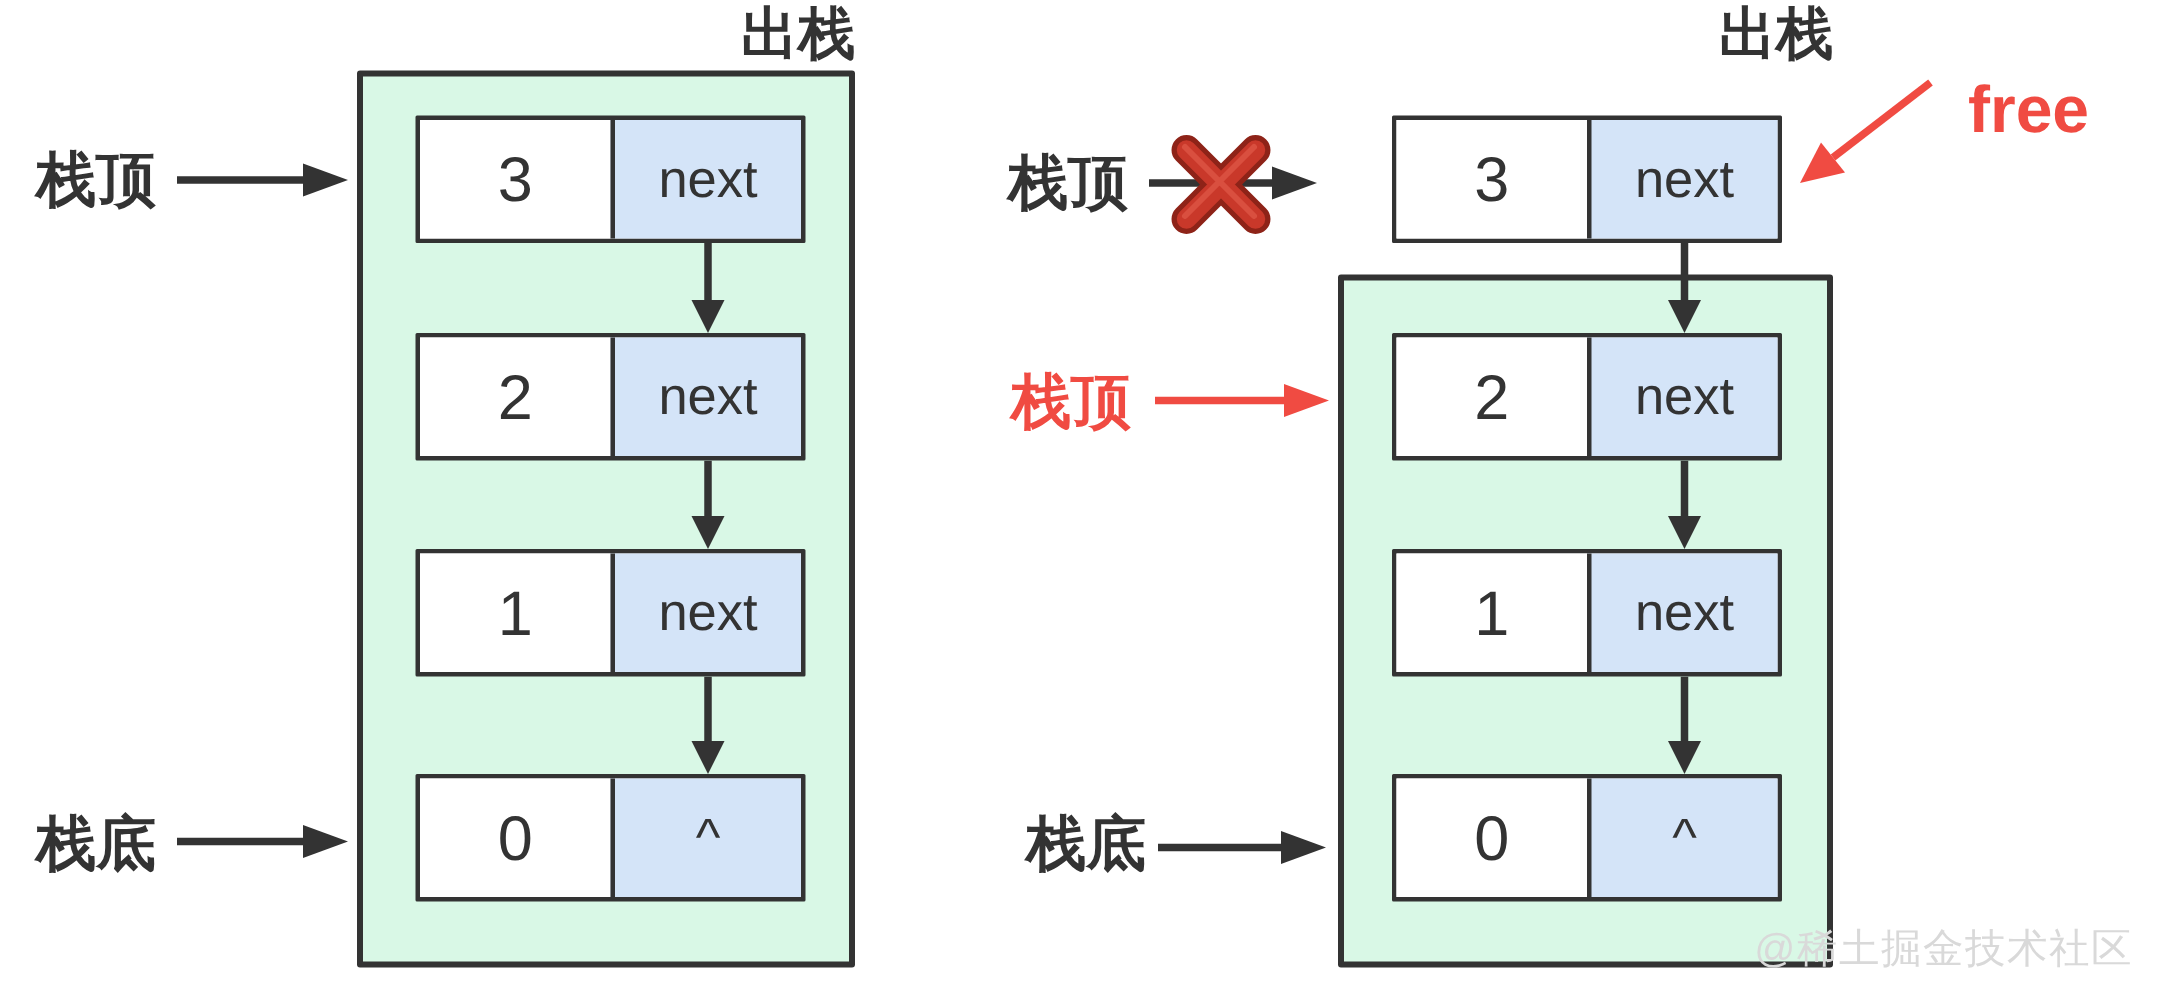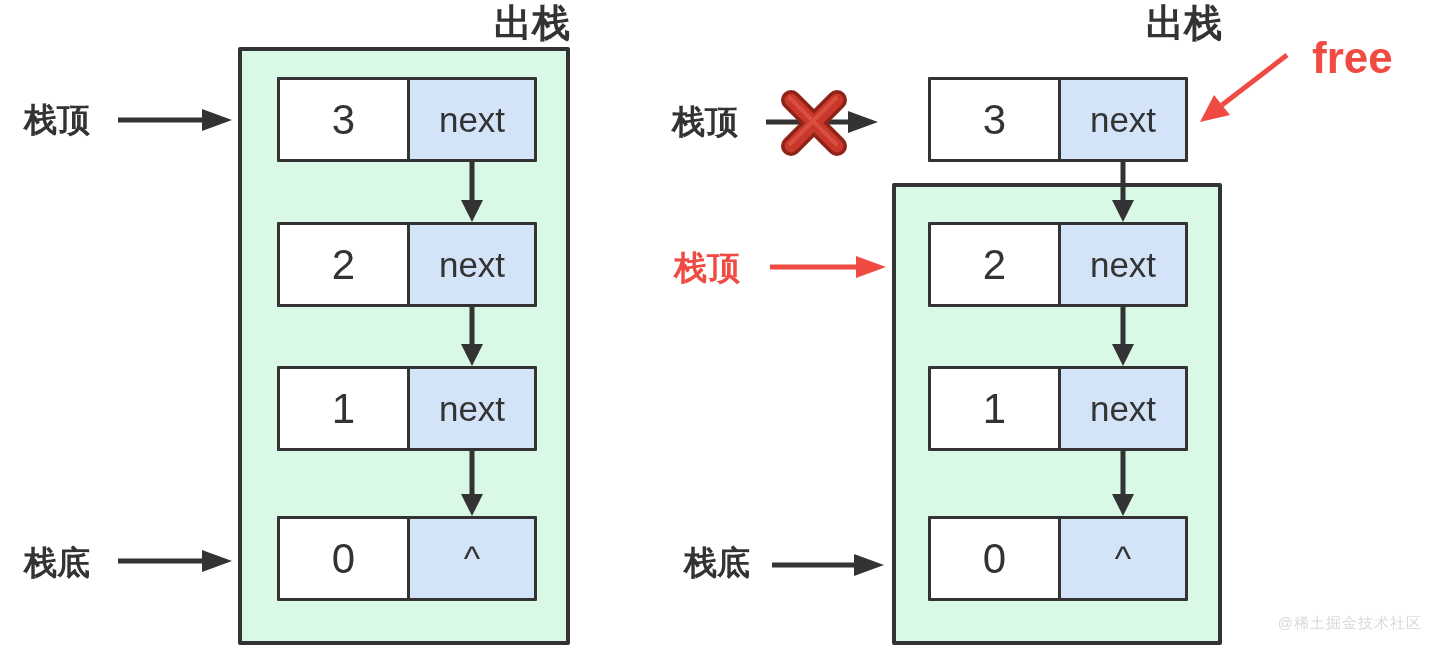--- a/index.html
+++ b/index.html
@@ -9,38 +9,38 @@
     --red:#f04b42;
     --cross:#c9382a;
     --watermark:#d9d9d9;
   }
   *{margin:0;padding:0;box-sizing:border-box;}
   body{background:#ffffff;font-family:"Liberation Sans","DejaVu Sans",sans-serif;}
   .canvas{position:relative;width:1442px;height:664px;background:#ffffff;overflow:hidden;}
 
   .title{position:absolute;height:46px;line-height:46px;text-align:right;
          font-size:38px;font-weight:600;color:var(--ink);}
-  .label{position:absolute;font-size:33px;font-weight:600;color:var(--ink);line-height:46px;white-space:nowrap;}
+  .label{position:absolute;font-size:40px;font-weight:600;color:var(--ink);line-height:46px;white-space:nowrap;}
   .label.red{color:var(--red);}
 
   .container{position:absolute;background:var(--green);border:4px solid var(--ink);border-radius:2px;}
 
   .node{position:absolute;width:260px;height:85px;display:flex;background:#ffffff;
         border:3px solid var(--ink);border-radius:1px;}
   .cell{flex:1 1 50%;display:flex;align-items:center;justify-content:center;color:var(--ink);}
   .cell.val{font-size:42px;background:#ffffff;}
   .cell.ptr{font-size:35px;background:var(--blue);border-left:3px solid var(--ink);}
 
   svg{position:absolute;display:block;}
   .ink{color:var(--ink);}
   .redcol{color:var(--red);}
   .crosscol{color:var(--cross);}
 
   .free-label{position:absolute;font-size:44px;font-weight:700;color:var(--red);line-height:48px;}
-  .watermark{position:absolute;right:20px;top:614px;font-size:15px;color:var(--watermark);letter-spacing:1px;}
+  .watermark{position:absolute;right:20px;top:614px;font-size:27px;color:var(--watermark);letter-spacing:1px;}
 </style>
 </head>
 <body>
 
 <div class="canvas">
 
   <div class="title" style="left:238px;top:0;width:332px;">出栈</div>
 
   <div class="container" style="left:238px;top:47px;width:332px;height:598px;"></div>
 
@@ -99,21 +99,21 @@
       <path d="M15 14 L61 60 M61 14 L15 60" stroke="currentColor" stroke-width="13"></path>
       <path d="M14 12 L60 58 M60 12 L14 58" stroke="#e05a48" stroke-width="4" opacity="0.7"></path>
     </g>
   </svg>
 
   <div class="node" style="left:928px;top:77px;">
     <div class="cell val">3</div>
     <div class="cell ptr">next</div>
   </div>
 
-  <div class="free-label" style="left:1312px;top:34px;">free</div>
+  <div class="free-label" style="left:1312px;top:50px;">free</div>
   <svg class="redcol" style="left:1192px;top:48px;" width="100" height="80" viewBox="0 0 100 80">
     <line x1="95" y1="7" x2="30" y2="57" stroke="currentColor" stroke-width="5"></line>
     <polygon points="8,74 22,47 38,67" fill="currentColor"></polygon>
   </svg>
 
   <div class="container" style="left:892px;top:183px;width:330px;height:462px;"></div>
 
   <div class="label red" style="left:674px;top:245px;">栈顶</div>
   <svg class="redcol" style="left:768px;top:254px;" width="120" height="26" viewBox="0 0 120 26">
     <line x1="2" y1="13" x2="90" y2="13" stroke="currentColor" stroke-width="5"></line>

